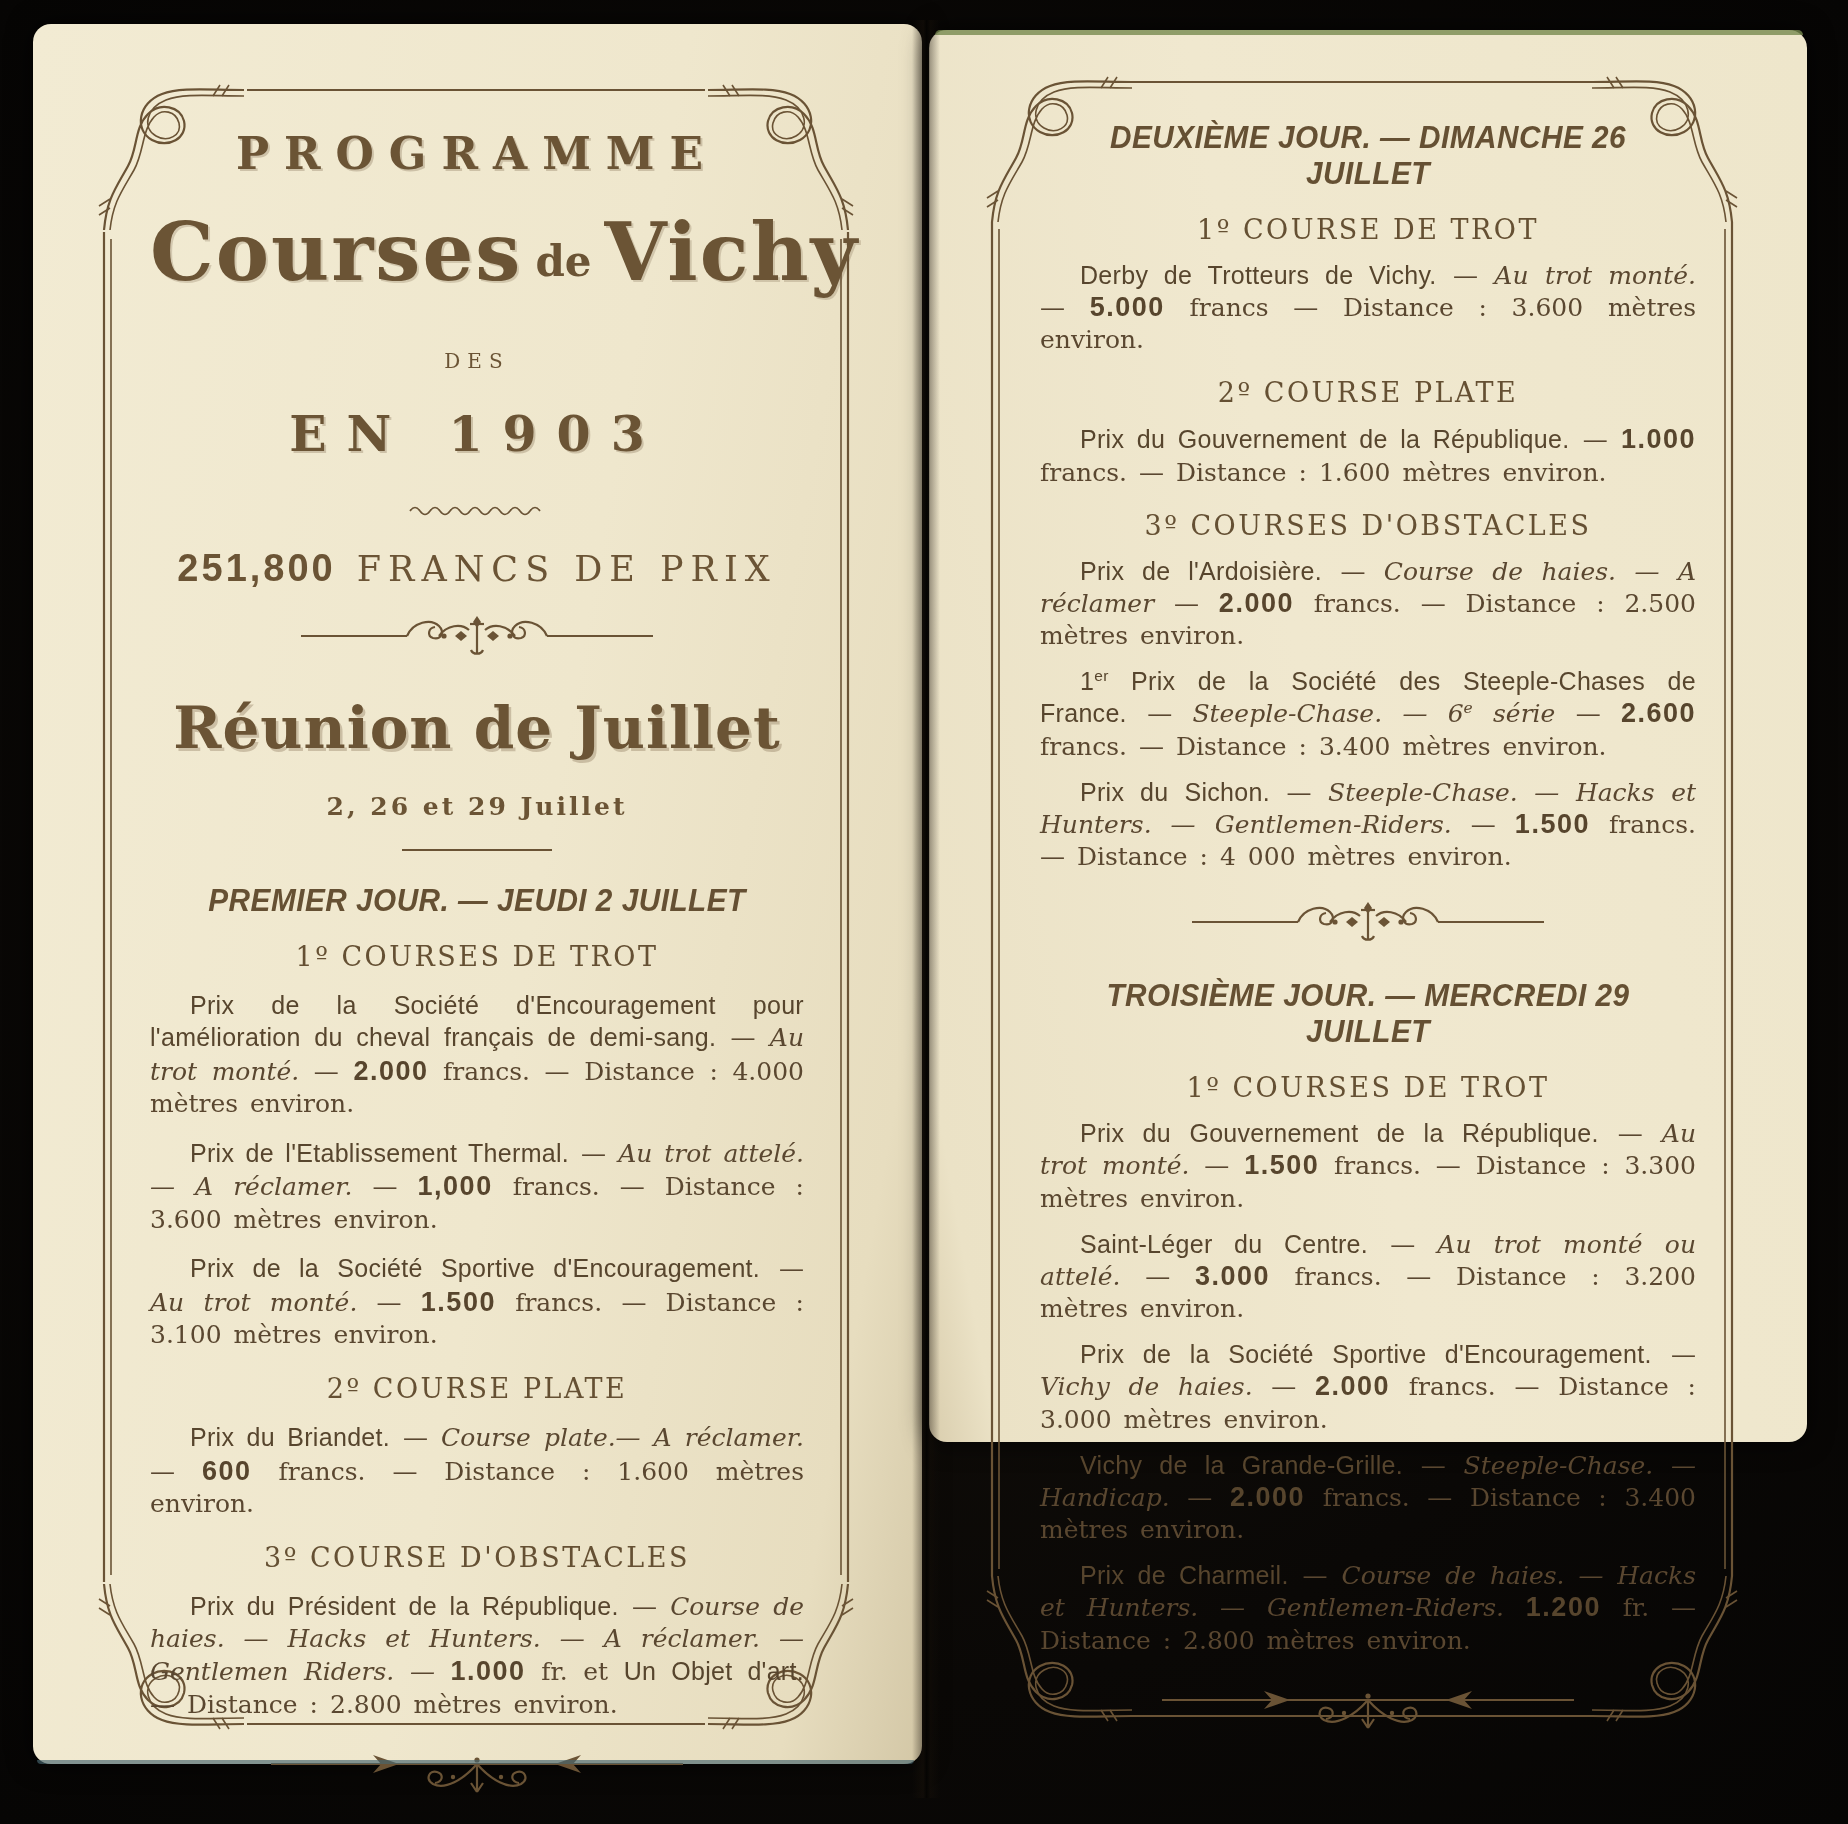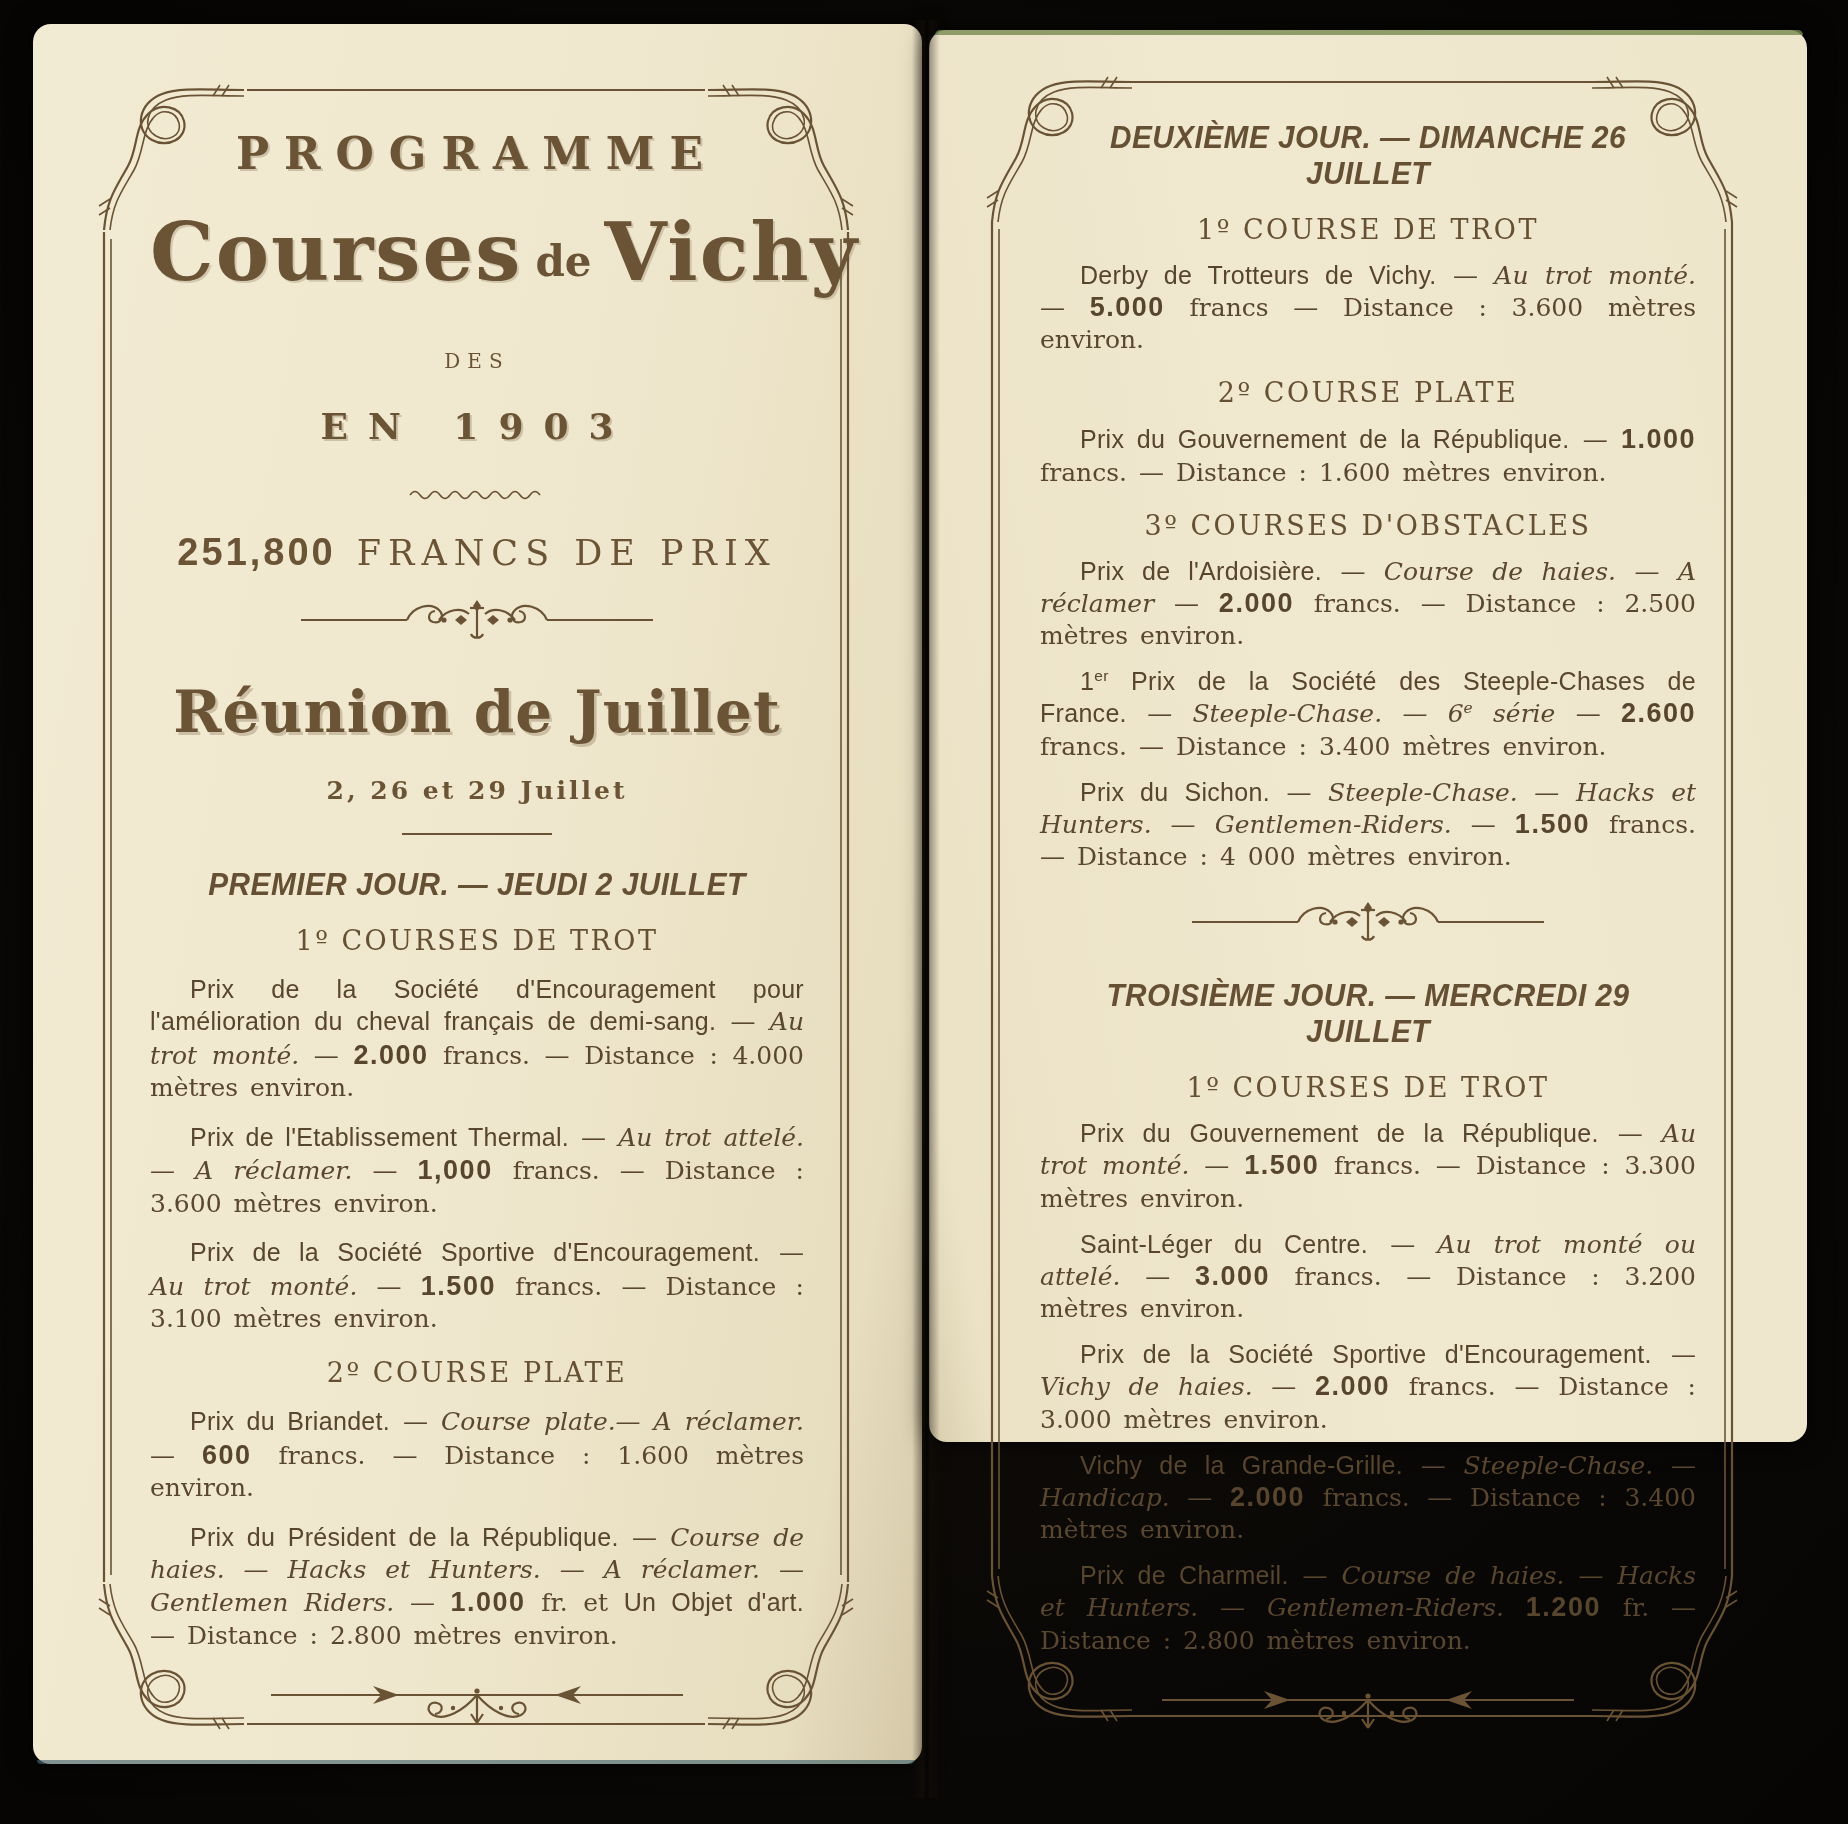--- a/index.html
+++ b/index.html
@@ -45,21 +45,21 @@
 
   .centered{text-align:center;color:#6b5435;}
   .lp-programme{
     font-weight:700;font-size:44px;letter-spacing:15px;margin-top:34px;
     text-shadow:2px 2px 0 rgba(106,83,53,.26);
   }
   .lp-des{font-size:20px;letter-spacing:7px;margin-top:50px;}
   .lp-main-title{margin-top:26px;white-space:nowrap;}
   .mt-word{font-weight:700;font-size:80px;letter-spacing:2px;text-shadow:2px 2px 0 rgba(106,83,53,.22);}
   .mt-de{font-weight:700;font-size:42px;margin:0 8px;position:relative;top:-4px;}
-  .lp-year{font-weight:700;font-size:36px;letter-spacing:20px;margin-top:32px;text-shadow:2px 2px 0 rgba(106,83,53,.26);text-align:center;}
+  .lp-year{font-weight:700;font-size:49px;letter-spacing:20px;margin-top:32px;text-shadow:2px 2px 0 rgba(106,83,53,.26);text-align:center;}
   .divider{display:flex;justify-content:center;color:#6a5335;}
   .d-wavy{margin-top:40px;}
   .d-scroll{margin-top:22px;}
   .lp-prize{margin-top:30px;white-space:nowrap;}
   .prize-amount{font-family:"Liberation Sans",sans-serif;font-weight:700;font-size:38px;letter-spacing:3px;}
   .prize-text{font-size:35px;letter-spacing:7px;margin-left:16px;}
   .lp-reunion{font-weight:700;font-size:58px;margin-top:34px;letter-spacing:1px;text-shadow:2.5px 2.5px 0 rgba(106,83,53,.28);}
   .lp-dates{font-weight:700;font-size:25px;letter-spacing:3px;margin-top:30px;}
   .short-rule{width:150px;height:2px;background:#6a5335;margin:28px auto 0;}
 
@@ -174,20 +174,21 @@
     <div class="centered lp-dates">2, 26 et 29 Juillet</div>
     <div class="short-rule"></div>
     <div>
         <div class="day-header">PREMIER JOUR. — JEUDI 2 JUILLET</div>
         <div class="race-class">1º COURSES DE TROT</div>
         <p class="entry"><span class="seg-b">Prix de la Société d'Encouragement pour l'amélioration du cheval français de demi-sang.</span><span class="seg-t"> — </span><span class="seg-i">Au trot monté.</span><span class="seg-t"> — </span><span class="seg-n">2.000</span><span class="seg-t"> francs. — Distance : 4.000 mètres environ.</span></p>
         <p class="entry"><span class="seg-b">Prix de l'Etablissement Thermal.</span><span class="seg-t"> — </span><span class="seg-i">Au trot attelé. — A réclamer.</span><span class="seg-t"> — </span><span class="seg-n">1,000</span><span class="seg-t"> francs. — Distance : 3.600 mètres environ.</span></p>
         <p class="entry"><span class="seg-b">Prix de la Société Sportive d'Encouragement.</span><span class="seg-t"> — </span><span class="seg-i">Au trot monté.</span><span class="seg-t"> — </span><span class="seg-n">1.500</span><span class="seg-t"> francs. — Distance : 3.100 mètres environ.</span></p>
         <div class="race-class">2º COURSE PLATE</div>
         <p class="entry"><span class="seg-b">Prix du Briandet.</span><span class="seg-t"> — </span><span class="seg-i">Course plate.— A réclamer.</span><span class="seg-t"> — </span><span class="seg-n">600</span><span class="seg-t"> francs. — Distance : 1.600 mètres environ.</span></p>
+        <div class="race-class">3º COURSE D'OBSTACLES</div>
         <p class="entry"><span class="seg-b">Prix du Président de la République.</span><span class="seg-t"> — </span><span class="seg-i">Course de haies. — Hacks et Hunters. — A réclamer. — Gentlemen Riders. — </span><span class="seg-n">1.000</span><span class="seg-t"> fr. et </span><span class="seg-b">Un Objet d'art.</span><span class="seg-t"> — Distance : 2.800 mètres environ.</span></p>
         <div class="divider d-flow">
           <svg width="420" height="56" viewBox="0 0 420 56">
             <use href="#orn-arrow"></use>
           </svg>
         </div>
       </div>
   </div>
 </div>
 

